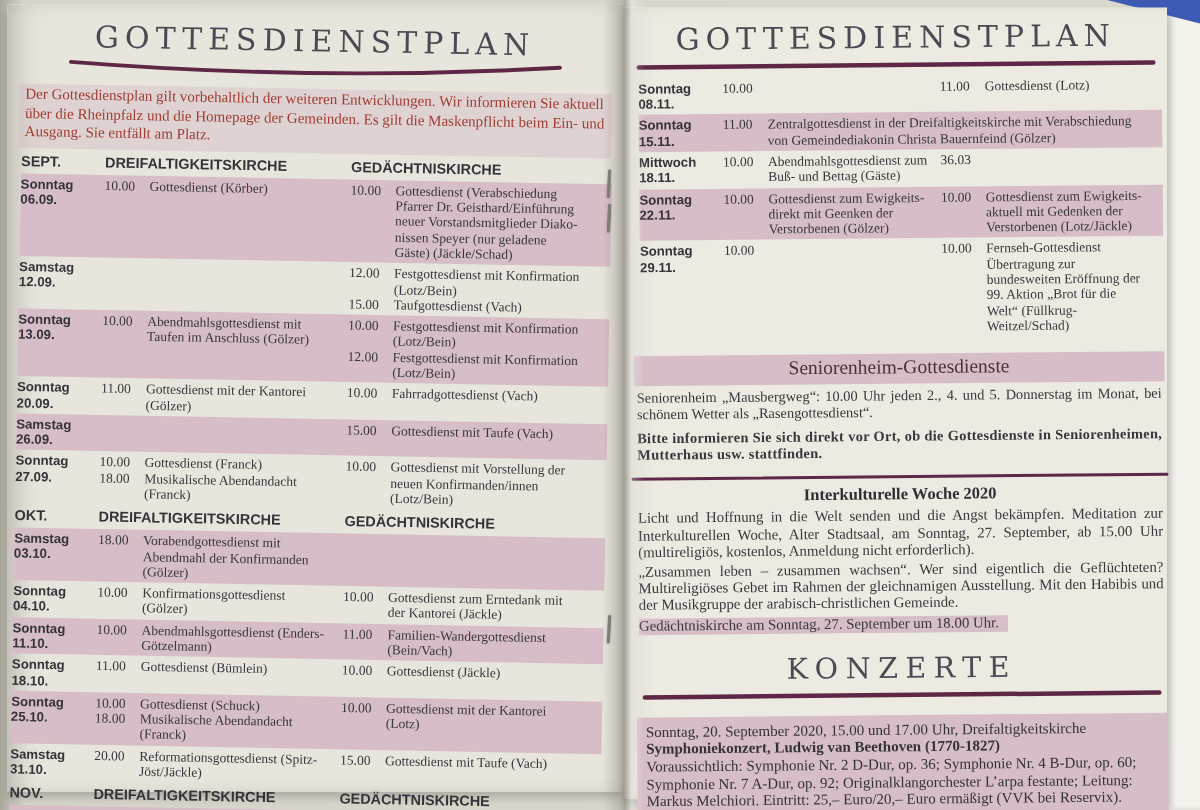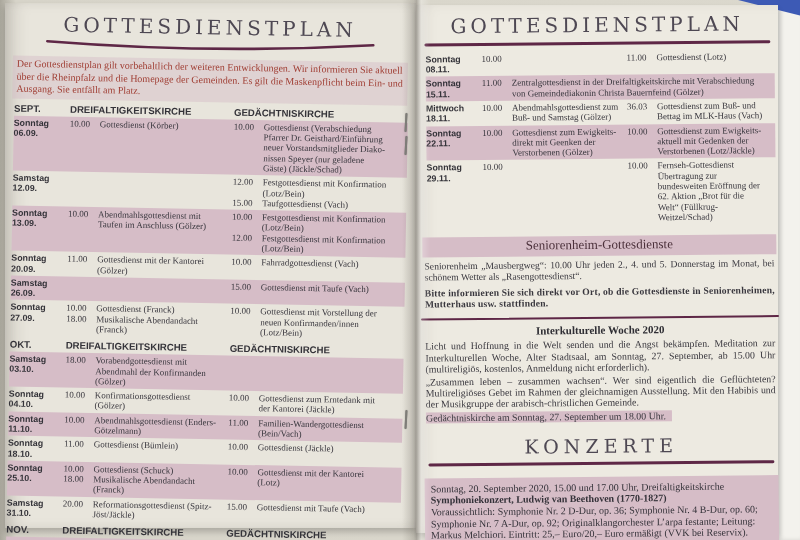--- a/index.html
+++ b/index.html
@@ -381,27 +381,26 @@
             </div>
           </div>
           <div class="trow">
             <div class="c-date">
               <span>Mittwoch</span>
               <span>18.11.</span>
             </div>
             <div class="c-cell">
               <div class="entry">
                 <span class="t">10.00</span>
-                <span class="x">Abendmahlsgottesdienst zum Buß- und Samstag (Gölzer)</span>
+                <span class="x">Abendmahlsgottesdienst zum Buß- und Bettag (Gäste)</span>
               </div>
             </div>
             <div class="c-cell">
               <div class="entry">
                 <span class="t">36.03</span>
-                <span class="x">Gottesdienst zum Buß- und Bettag im MLK-Haus (Vach)</span>
               </div>
             </div>
           </div>
           <div class="trow hl">
             <div class="c-date">
               <span>Sonntag</span>
               <span>22.11.</span>
             </div>
             <div class="c-cell">
               <div class="entry">
@@ -422,21 +421,21 @@
               <span>29.11.</span>
             </div>
             <div class="c-cell">
               <div class="entry">
                 <span class="t">10.00</span>
               </div>
             </div>
             <div class="c-cell">
               <div class="entry">
                 <span class="t">10.00</span>
-                <span class="x">Fernseh-Gottesdienst Übertragung zur bundesweiten Eröffnung der 62. Aktion „Brot für die Welt“ (Füllkrug-Weitzel/Schad)</span>
+                <span class="x">Fernseh-Gottesdienst Übertragung zur bundesweiten Eröffnung der 99. Aktion „Brot für die Welt“ (Füllkrug-Weitzel/Schad)</span>
               </div>
             </div>
           </div>
         </div>
 
       <div class="senior-bar">Seniorenheim-Gottesdienste</div>
       <p class="senior-p">Seniorenheim „Mausbergweg“: 10.00 Uhr jeden 2., 4. und 5. Donnerstag im Monat, bei schönem Wetter als „Rasengottesdienst“.</p>
       <p class="senior-p b">Bitte informieren Sie sich direkt vor Ort, ob die Gottesdienste in Seniorenheimen, Mutterhaus usw. stattfinden.</p>
 
       <div class="sep"></div>

